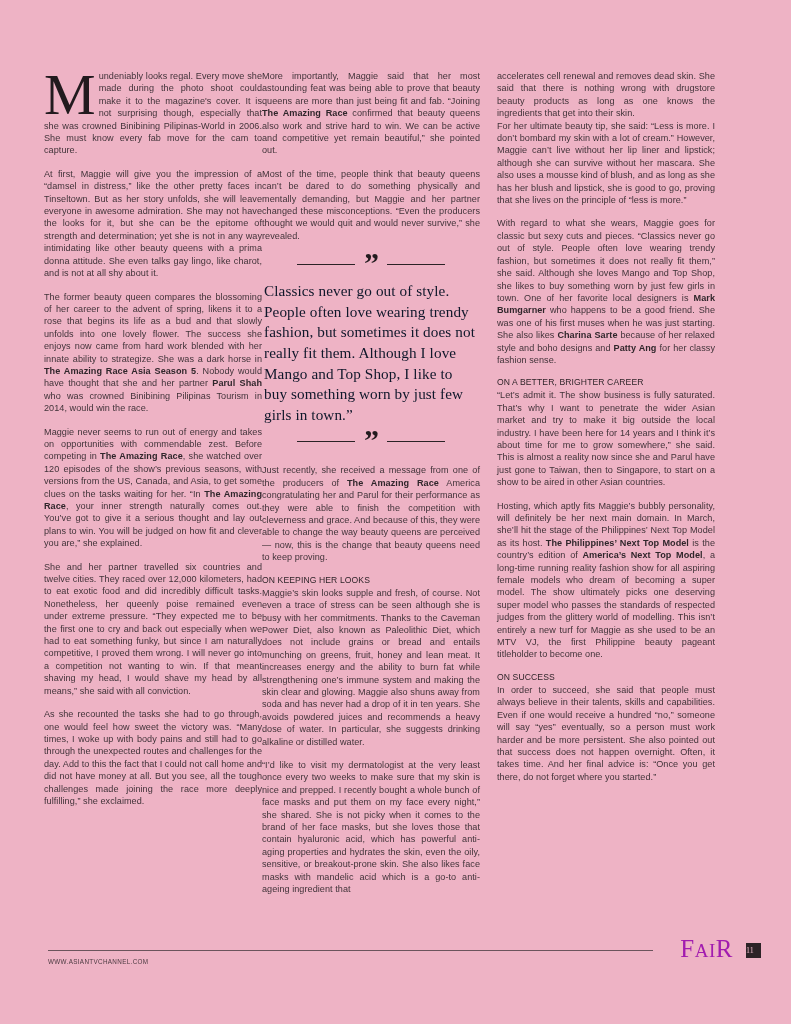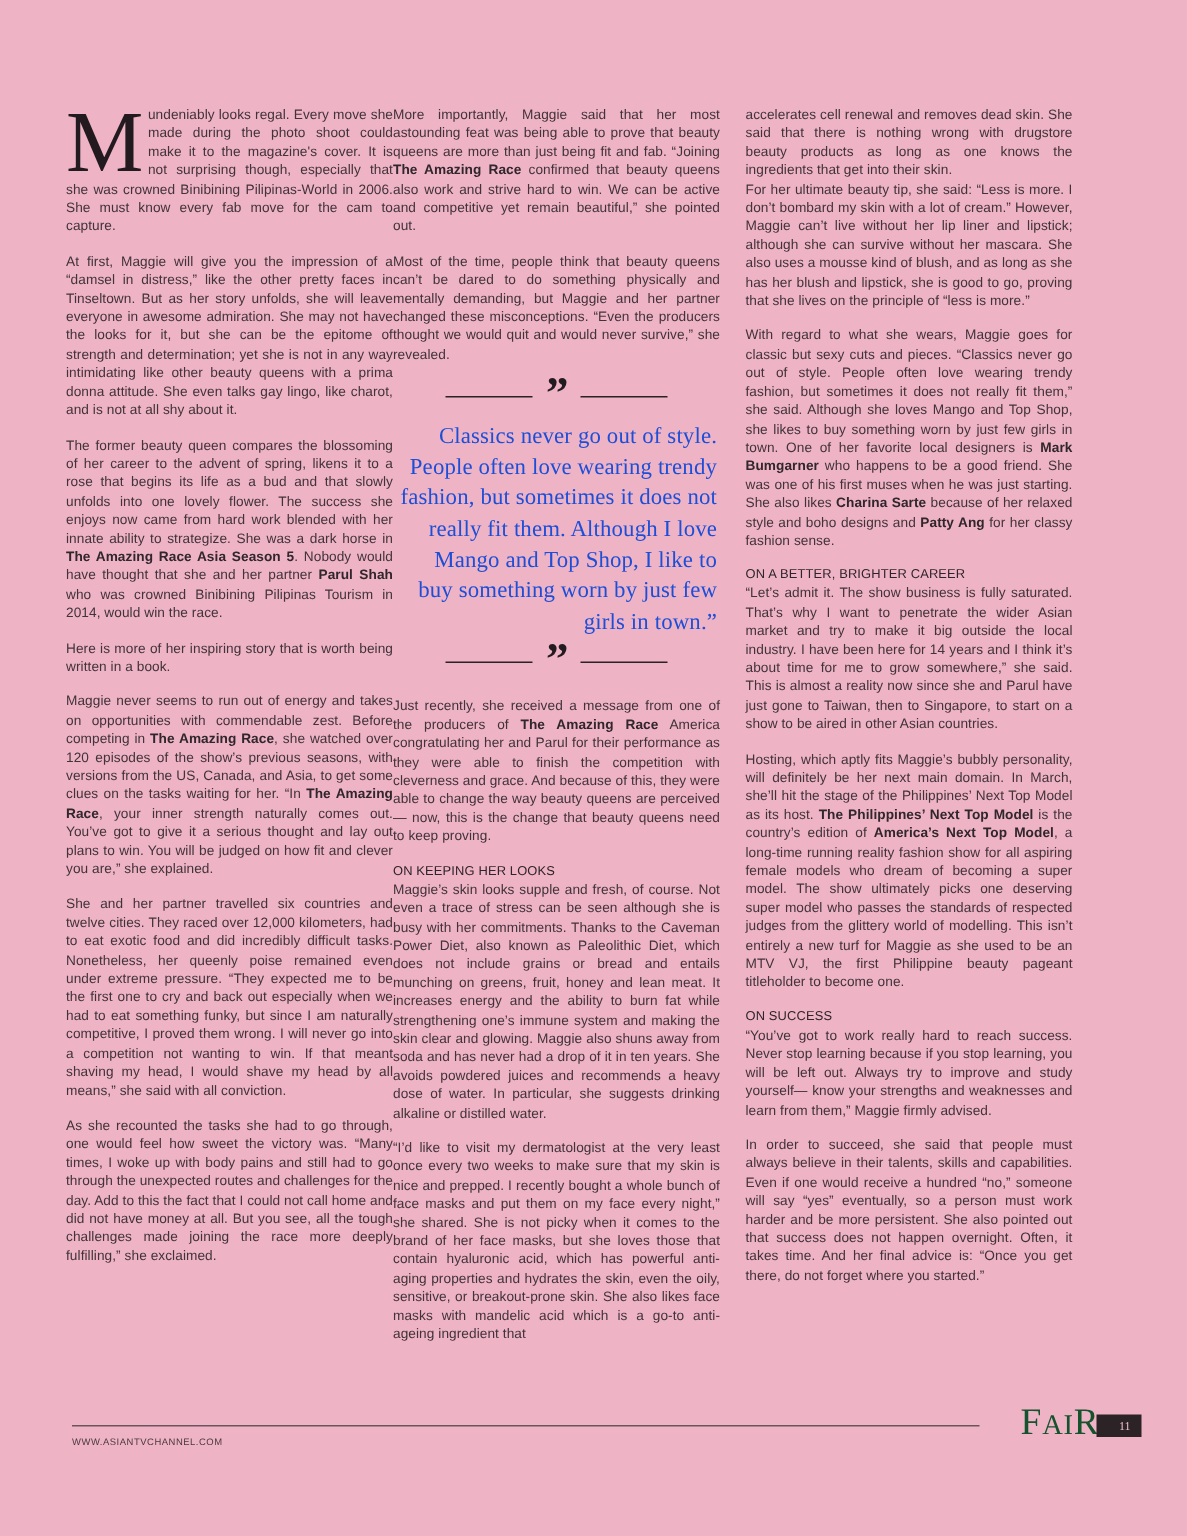--- a/index.html
+++ b/index.html
@@ -82,22 +82,22 @@
     font-weight:700;
     color:#231b1f;
     letter-spacing:-1px;
     position:relative;
     top:-1px;
   }
   .pq-text{
     font-family:"Liberation Serif", serif;
     font-size:15.2px;
     line-height:20.6px;
-    color:#1d4ed8;
-    text-align:right;
+    color:#0f172a;
+    text-align:left;
     margin:7px 2px 6px 2px;
     letter-spacing:0.1px;
   }
   
   .footer{
     position:absolute;
     left:44px;right:30px;bottom:36px;
     height:50px;
   }
   .footer-rule{
@@ -114,50 +114,48 @@
     color:#4a3a40;
     font-weight:400;
   }
   .footer-brand{
     position:absolute;
     right:28px;top:-2px;
     font-family:"Liberation Serif", serif;
     font-size:25px;
     line-height:25px;
     letter-spacing:0.5px;
-    color:#14532d;
+    color:#a21caf;
   }
   .footer-brand .sm{font-size:19px;}
   .pagenum{
     position:absolute;
     right:0px;top:5px;
     width:15px;height:15px;
     background:#2c2327;
     color:#f0bdcc;
     font-family:"Liberation Serif", serif;
     font-size:8px;
     line-height:15px;
     text-align:left;
-    padding-left:15px;
   }
 </style>
 </head>
 <body>
 
 <div class="page">
   <div class="cols">
 
     <div class="col left">
       <p class="body dropcap-para"><span class="dropcap">M</span><span>undeniably looks regal. Every move she made during the photo shoot could make it to the magazine's cover. It is not surprising though, especially that she was crowned Binibining Pilipinas-World in 2006. She must know every fab move for the cam to capture.</span></p>
 
       <p class="body">At first, Maggie will give you the impression of a “damsel in distress,” like the other pretty faces in Tinseltown. But as her story unfolds, she will leave everyone in awesome admiration.  She may not have the looks for it, but she can be the epitome of strength and determination; yet she is not in any way intimidating like other beauty queens with a prima donna attitude. She even talks gay lingo, like charot, and is not at all shy about it.</p>
 
       <p class="body"><span>The former beauty queen compares the blossoming of her career to the advent of spring, likens it to a rose that begins its life as a bud and that slowly unfolds into one lovely flower. The success she enjoys now came from hard work blended with her innate ability to strategize. She was a dark horse in </span><span class="b">The Amazing Race Asia Season 5</span><span>. Nobody would have thought that she and her partner </span><span class="b">Parul Shah</span><span> who was crowned Binibining Pilipinas Tourism in 2014, would win the race.</span></p>
 
-      <p class="body">Here is more of her inspiring story that is worth being written in a book.</p>
 
       <p class="body"><span>Maggie never seems to run out of energy and takes on opportunities with commendable zest. Before competing in </span><span class="b">The Amazing Race</span><span>, she watched over 120 episodes of the show’s previous seasons, with versions from the US, Canada, and Asia, to get some clues on the tasks waiting for her. “In </span><span class="b">The Amazing Race</span><span>, your inner strength naturally comes out. You’ve got to give it a serious thought and lay out plans to win. You will be judged on how fit and clever you are,” she explained.</span></p>
 
       <p class="body">She and her partner travelled six countries and twelve cities. They raced over 12,000 kilometers, had to eat exotic food and did incredibly difficult tasks. Nonetheless, her queenly poise remained even under extreme pressure. “They expected me to be the first one to cry and back out especially when we had to eat something funky, but since I am naturally competitive, I proved them wrong. I will never go into a competition not wanting to win. If that meant shaving my head, I would shave my head by all means,” she said with all conviction.</p>
 
       <p class="body">As she recounted the tasks she had to go through, one would feel how sweet the victory was.  “Many times, I woke up with body pains and still had to go through the unexpected routes and challenges for the day. Add to this the fact that I could not call home and did not have money at all. But you see, all the tough challenges made joining the race more deeply fulfilling,” she exclaimed.</p>
     </div>
 
     <div class="col mid">
       <p class="body"><span>More importantly, Maggie said that her most astounding feat was being able to prove that beauty queens are more than just being fit and fab. “Joining </span><span class="b">The Amazing Race</span><span> confirmed that beauty queens also work and strive hard to win. We can be active and competitive yet remain beautiful,” she pointed out.</span></p>
@@ -191,21 +189,20 @@
       <p class="body">For her ultimate beauty tip, she said: “Less is more. I don’t bombard my skin with a lot of cream.” However, Maggie can’t live without her lip liner and lipstick; although she can survive without her mascara. She also uses a mousse kind of blush, and as long as she has her blush and lipstick, she is good to go, proving that she lives on the principle of “less is more.”</p>
 
       <p class="body"><span>With regard to what she wears, Maggie goes for classic but sexy cuts and pieces. “Classics never go out of style. People often love wearing trendy fashion, but sometimes it does not really fit them,” she said. Although she loves Mango and Top Shop, she likes to buy something worn by just few girls in town. One of her favorite local designers is </span><span class="b">Mark Bumgarner</span><span> who happens to be a good friend.  She was one of his first muses when he was just starting. She also likes </span><span class="b">Charina Sarte</span><span> because of her relaxed style and boho designs and </span><span class="b">Patty Ang</span><span> for her classy fashion sense.</span></p>
 
       <p class="heading">ON A BETTER, BRIGHTER CAREER</p>
       <p class="body">“Let’s admit it. The show business is fully saturated. That’s why I want to penetrate the wider Asian market and try to make it big outside the local industry. I have been here for 14 years and I think it’s about time for me to grow somewhere,” she said. This is almost a reality now since she and Parul have just gone to Taiwan, then to Singapore, to start on a show to be aired in other Asian countries.</p>
 
       <p class="body"><span>Hosting, which aptly fits Maggie’s bubbly personality, will definitely be her next main domain. In March, she’ll hit the stage of the Philippines’ Next Top Model as its host. </span><span class="b">The Philippines’ Next Top Model</span><span> is the country’s edition of </span><span class="b">America’s Next Top Model</span><span>, a long-time running reality fashion show for all aspiring female models who dream of becoming a super model. The show ultimately picks one deserving super model who passes the standards of respected judges from the glittery world of modelling. This isn’t entirely a new turf for Maggie as she used to be an MTV VJ, the first Philippine beauty pageant titleholder to become one.</span></p>
 
       <p class="heading">ON SUCCESS</p>
-      <p class="body">“You’ve got to work really hard to reach success. Never stop learning because if you stop learning, you will be left out. Always try to improve and study yourself— know your strengths and weaknesses and learn from them,” Maggie firmly advised.</p>
 
       <p class="body">In order to succeed, she said that people must always believe in their talents, skills and capabilities. Even if one would receive a hundred “no,” someone will say “yes” eventually, so a person must work harder and be more persistent. She also pointed out that success does not happen overnight. Often, it takes time. And her final advice is: “Once you get there, do not forget where you started.”</p>
     </div>
 
   </div>
 </div>
 
 <div class="footer">
   <div class="footer-rule"></div>
   <div class="footer-url">WWW.ASIANTVCHANNEL.COM</div>

